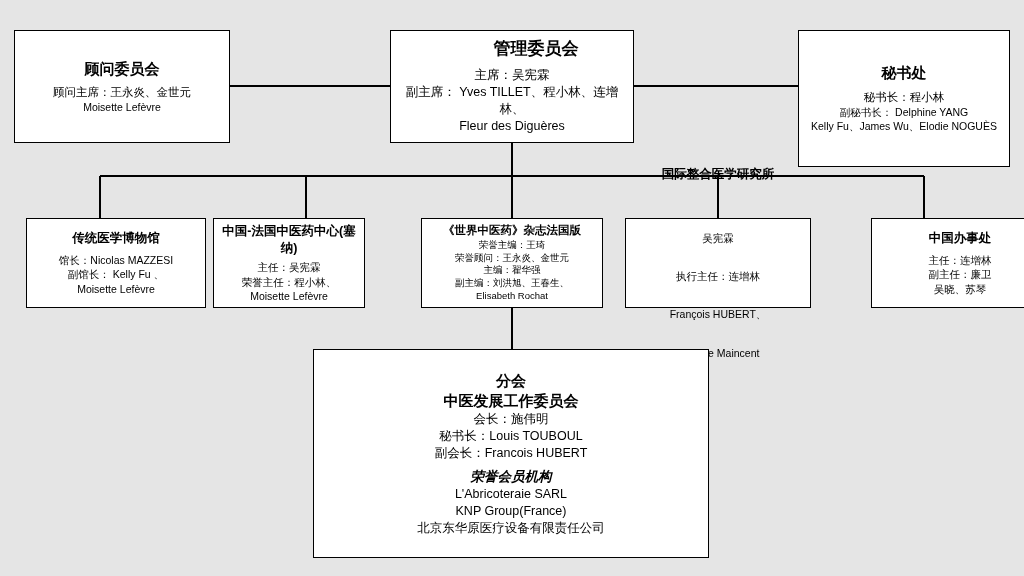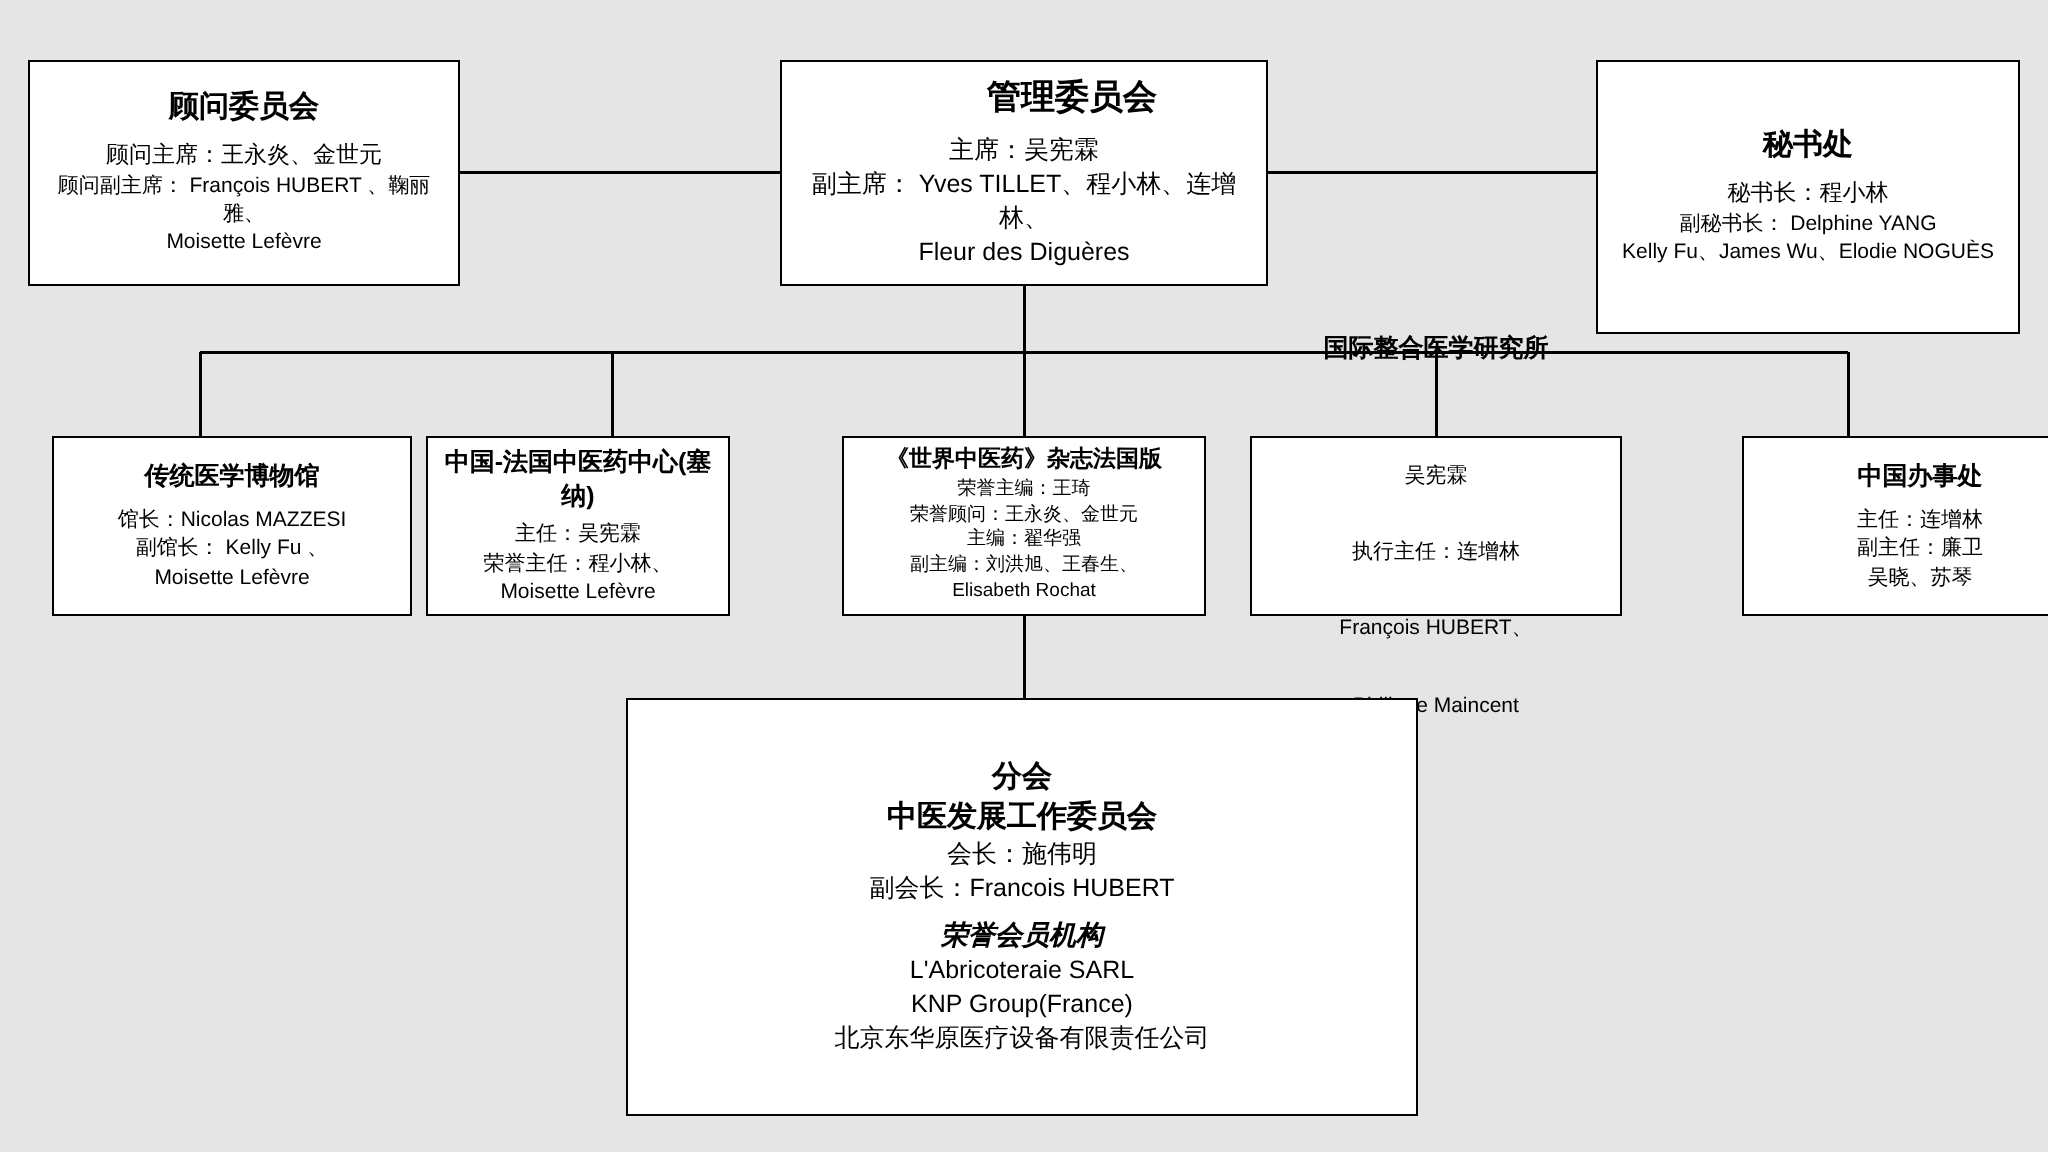--- a/index.html
+++ b/index.html
@@ -93,21 +93,20 @@
       <line x1="924" y1="176" x2="924" y2="218"></line>
 
       <line x1="512" y1="308" x2="512" y2="349"></line>
     </g>
   </svg>
 
   <div class="box" id="box-advisory">
     <div class="b-title t15">顾问委员会</div>
     <div class="gap"></div>
     <div class="b-line t12">顾问主席：王永炎、金世元</div>
-    <div class="b-line t11">顾问副主席： François HUBERT 、鞠丽雅、</div>
     <div class="b-line t11">Moisette Lefèvre</div>
   </div>
 
   <div class="box" id="box-management">
     <div class="b-title t17">管理委员会</div>
     <div class="gap"></div>
     <div class="b-line t13">主席：吴宪霖</div>
     <div class="b-line t13">副主席： Yves TILLET、程小林、连增林、</div>
     <div class="b-line t13">Fleur des Diguères</div>
   </div>
@@ -159,20 +158,21 @@
     <div class="gap"></div>
     <div class="b-line t11">主任：连增林</div>
     <div class="b-line t11">副主任：廉卫</div>
     <div class="b-line t11">吴晓、苏琴</div>
   </div>
 
   <div class="box" id="box-branch">
     <div class="b-title t15">分会</div>
     <div class="b-title t15">中医发展工作委员会</div>
     <div class="b-line t13">会长：施伟明</div>
+    <div class="b-line t13">秘书长：Louis TOUBOUL</div>
     <div class="b-line t13">副会长：Francois HUBERT</div>
     <div class="gap"></div>
     <div class="b-title t14">荣誉会员机构</div>
     <div class="b-line t13">L'Abricoteraie SARL</div>
     <div class="b-line t13">KNP Group(France)</div>
     <div class="b-line t13">北京东华原医疗设备有限责任公司</div>
   </div>
 
 </div>
 

